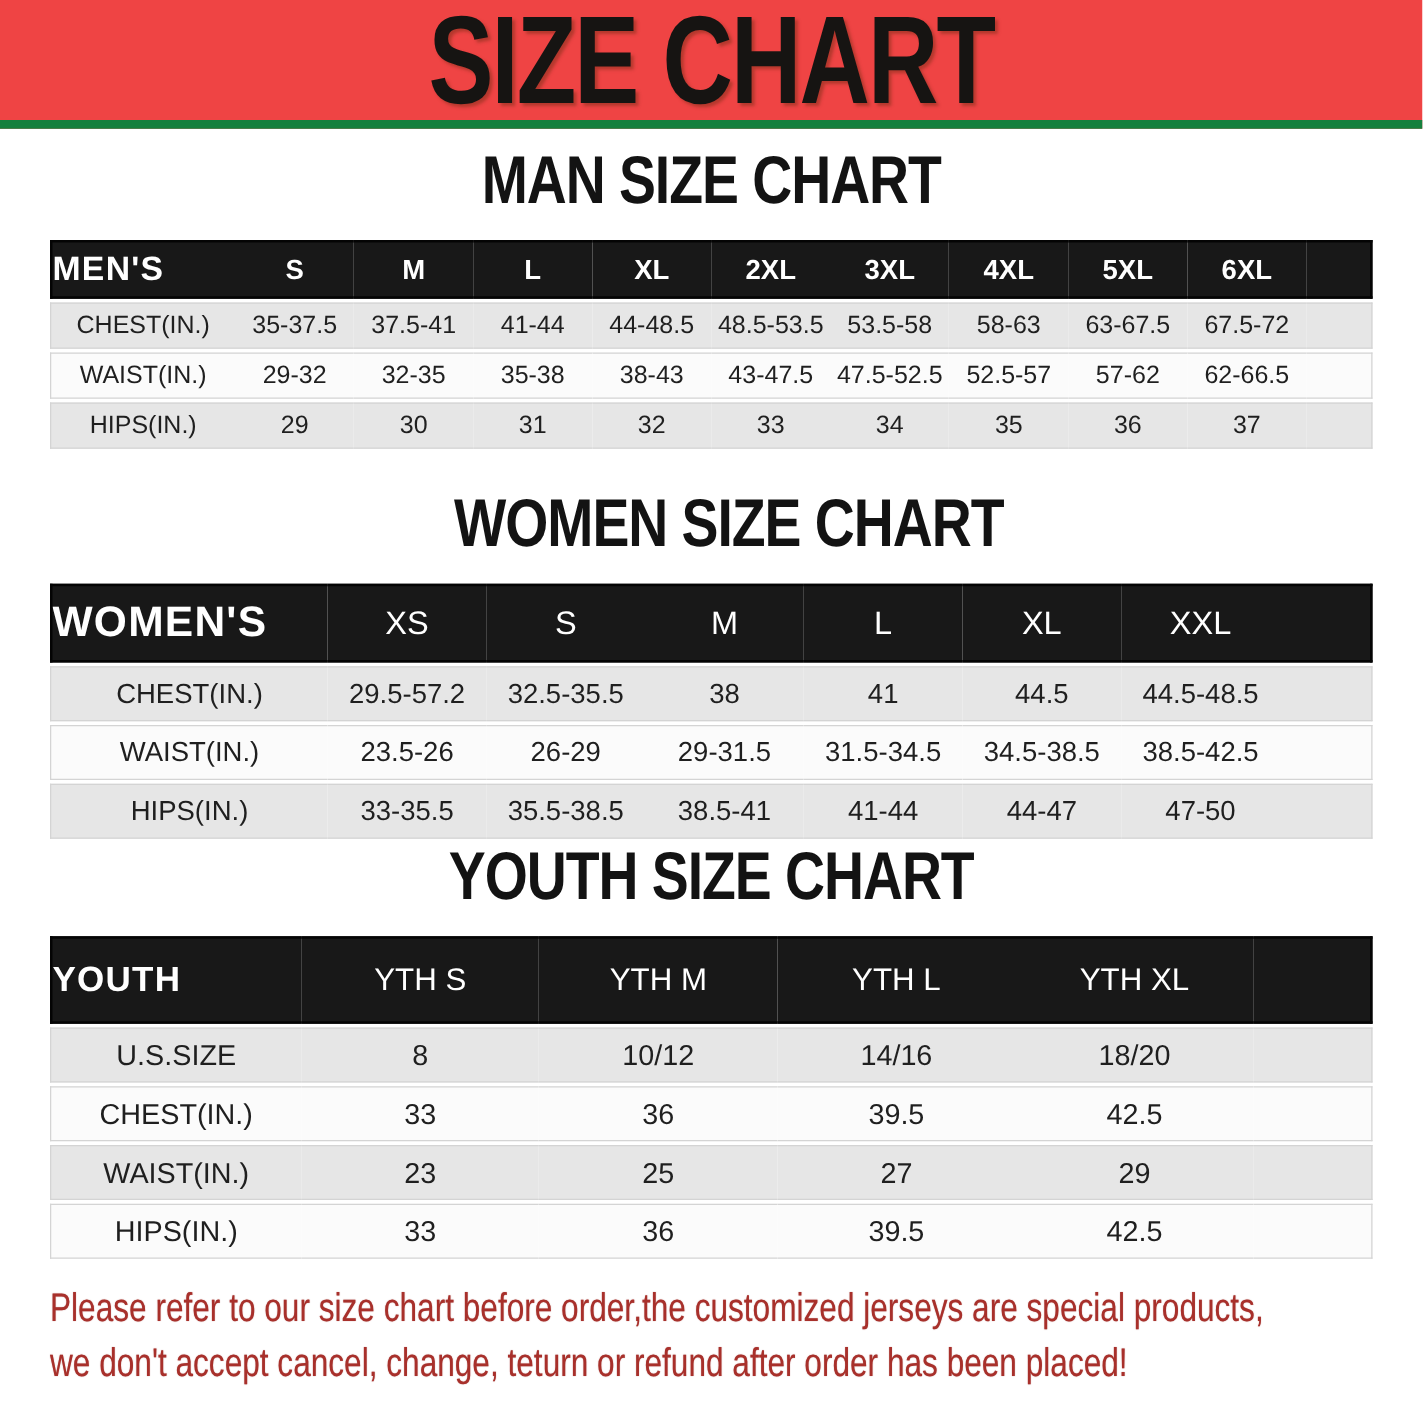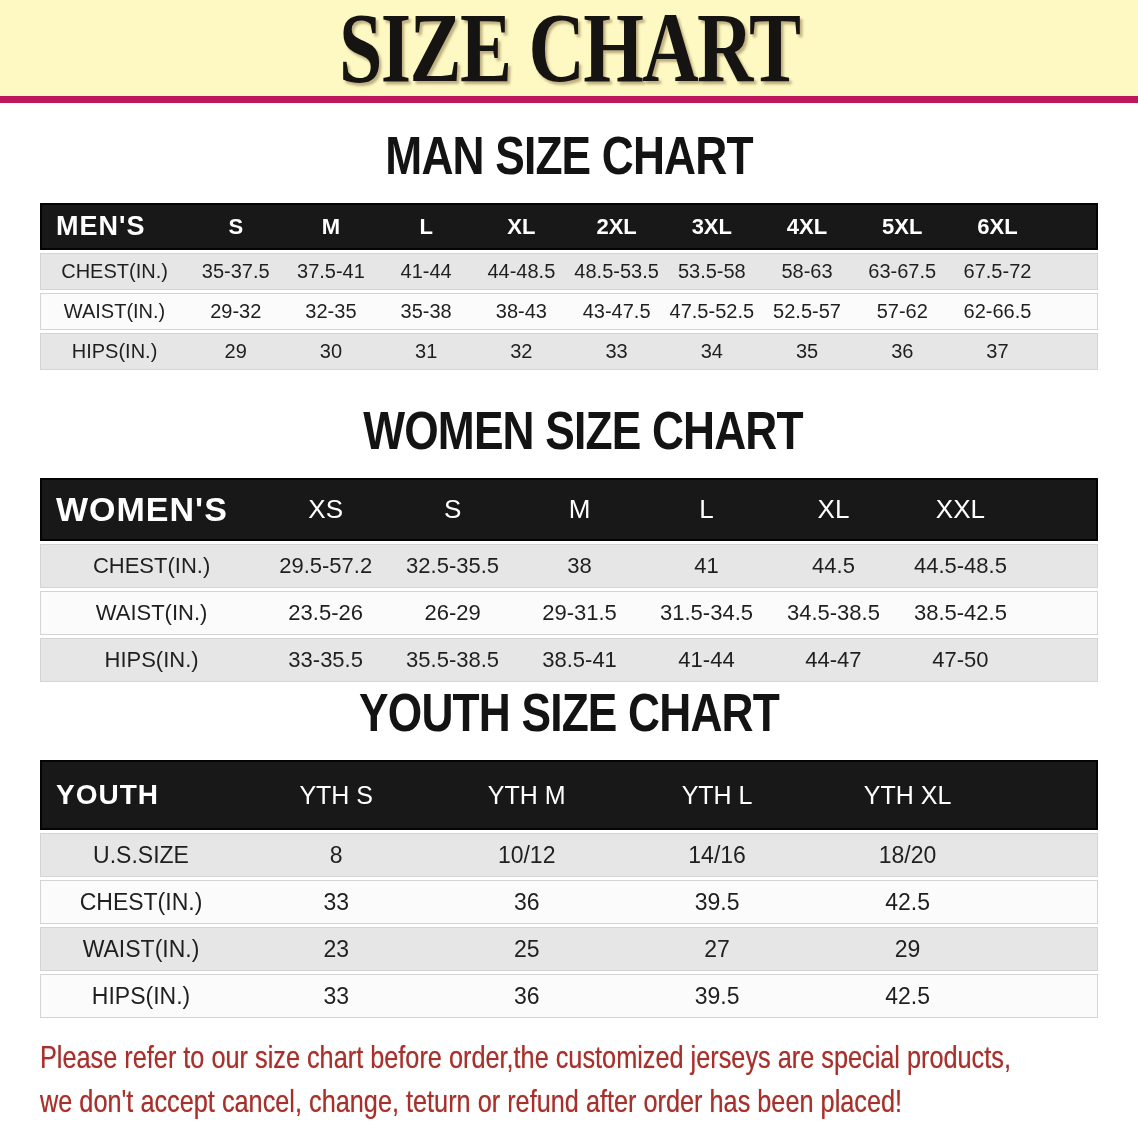--- a/index.html
+++ b/index.html
@@ -2,35 +2,35 @@
 <html><head>
 <meta charset="utf-8">
 <style>
   html,body{margin:0;padding:0;}
   body{
     width:1138px;height:1132px;overflow:hidden;background:#ffffff;
     font-family:"Liberation Sans",sans-serif;color:#1e1e1e;
   }
   
   .banner{
-    height:96px;background:#fef9c3;border-bottom:7px solid #be185d;
-    display:flex;align-items:center;justify-content:center;font-family:Liberation Serif, serif;
+    height:96px;background:#ef4444;border-bottom:7px solid #15803d;
+    display:flex;align-items:center;justify-content:center;
   }
   .banner-title{
     display:inline-block;font-size:100px;font-weight:bold;color:#161412;
     transform:scaleX(0.78);letter-spacing:-2px;line-height:1;
     text-shadow:3px 3px 3px rgba(70,35,0,0.35);white-space:nowrap;
   }
   
   .section-heading{text-align:center;line-height:1;}
   .section-heading .condensed{
     display:inline-block;font-size:54px;font-weight:bold;color:#131313;
     transform:scaleX(0.82);letter-spacing:-1px;white-space:nowrap;
   }
-  .heading-men{margin-top:25px;}
+  .heading-men{margin-top:14px;}
   .heading-women{margin-top:30px;padding-left:28px;}
   .heading-youth{}
   
   table.size-table{
     width:1058px;margin:18px 40px 0;table-layout:fixed;
     border-collapse:separate;border-spacing:0 3px;
   }
   .size-table th,.size-table td{
     text-align:center;padding:0;overflow:hidden;white-space:nowrap;
   }
@@ -40,21 +40,21 @@
   }
   .size-table th:first-child{border-left:2px solid #040404;}
   .size-table th:last-child{border-right:2px solid #040404;}
   .size-table td{
     border-top:1px solid #d4d4d4;border-bottom:1px solid #d4d4d4;color:#1f1f1f;
   }
   .size-table td:first-child{border-left:1px solid #d4d4d4;}
   .size-table td:last-child{border-right:1px solid #d4d4d4;}
   .size-table tbody tr:nth-child(odd) td{background:#E6E6E6;}
   .size-table tbody tr:nth-child(even) td{background:#FBFBFB;}
-  .size-table .corner{text-align:left;padding-left:14px;font-weight:bold;}
+  .size-table .corner{text-align:left;font-weight:bold;}
   
   .men td{height:35px;font-size:20px;}
   .men th{height:43px;font-size:22px;font-weight:bold;}
   .men .corner{font-size:27px;letter-spacing:1px;}
   .men col.c-label{width:14%;} .men col.c-size{width:9%;} .men col.c-spacer{width:5%;}
   
   .women td{height:42px;font-size:22px;}
   .women th{height:59px;font-size:26px;font-weight:normal;}
   .women .corner{font-size:34px;font-weight:bold;letter-spacing:1px;}
   .women col.c-label{width:21%;} .women col.c-size{width:12%;} .women col.c-spacer{width:7%;}

